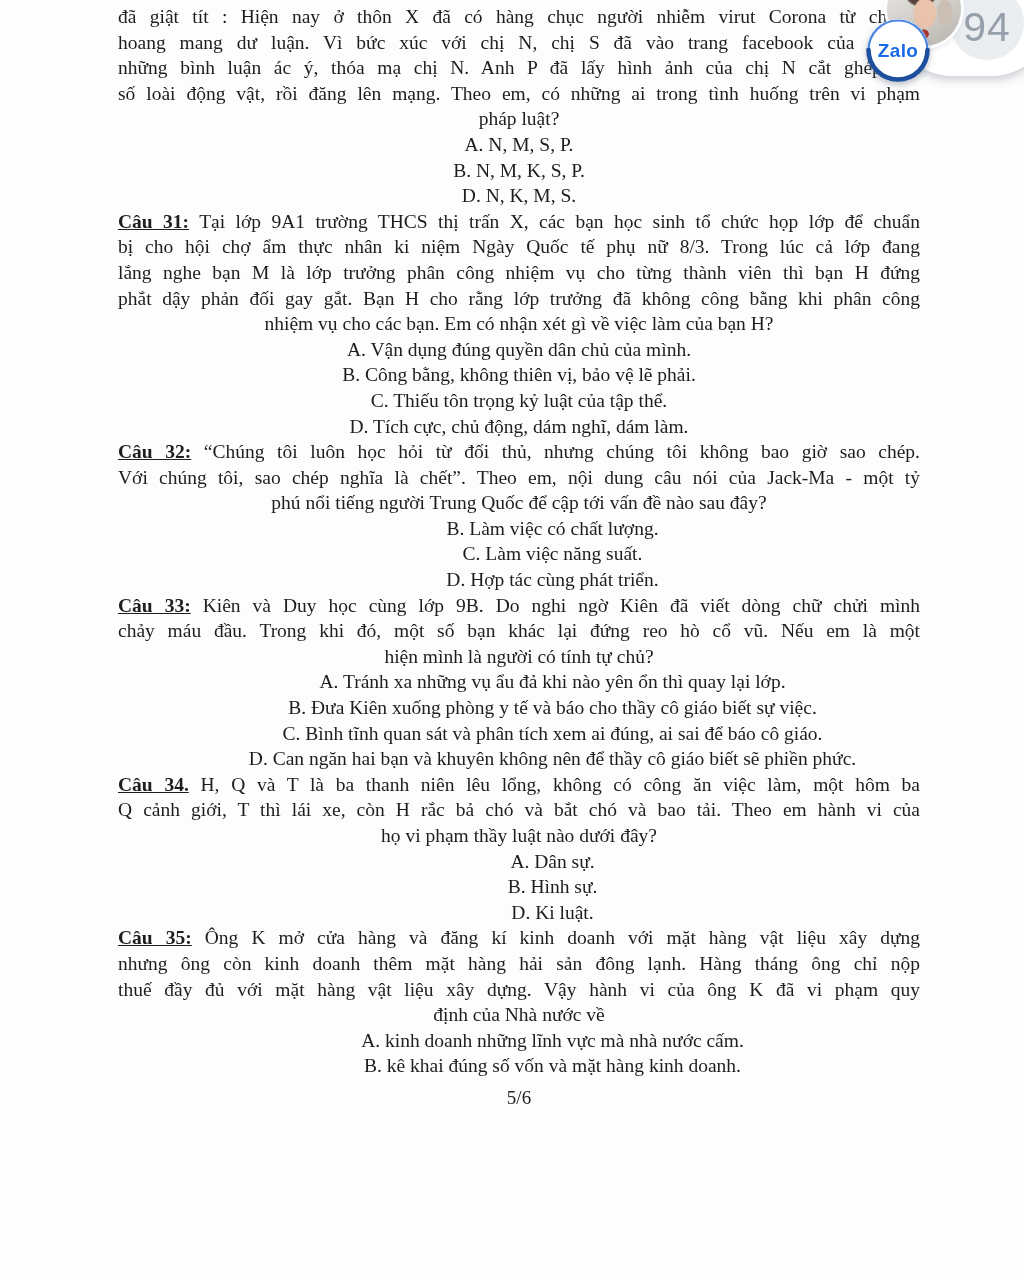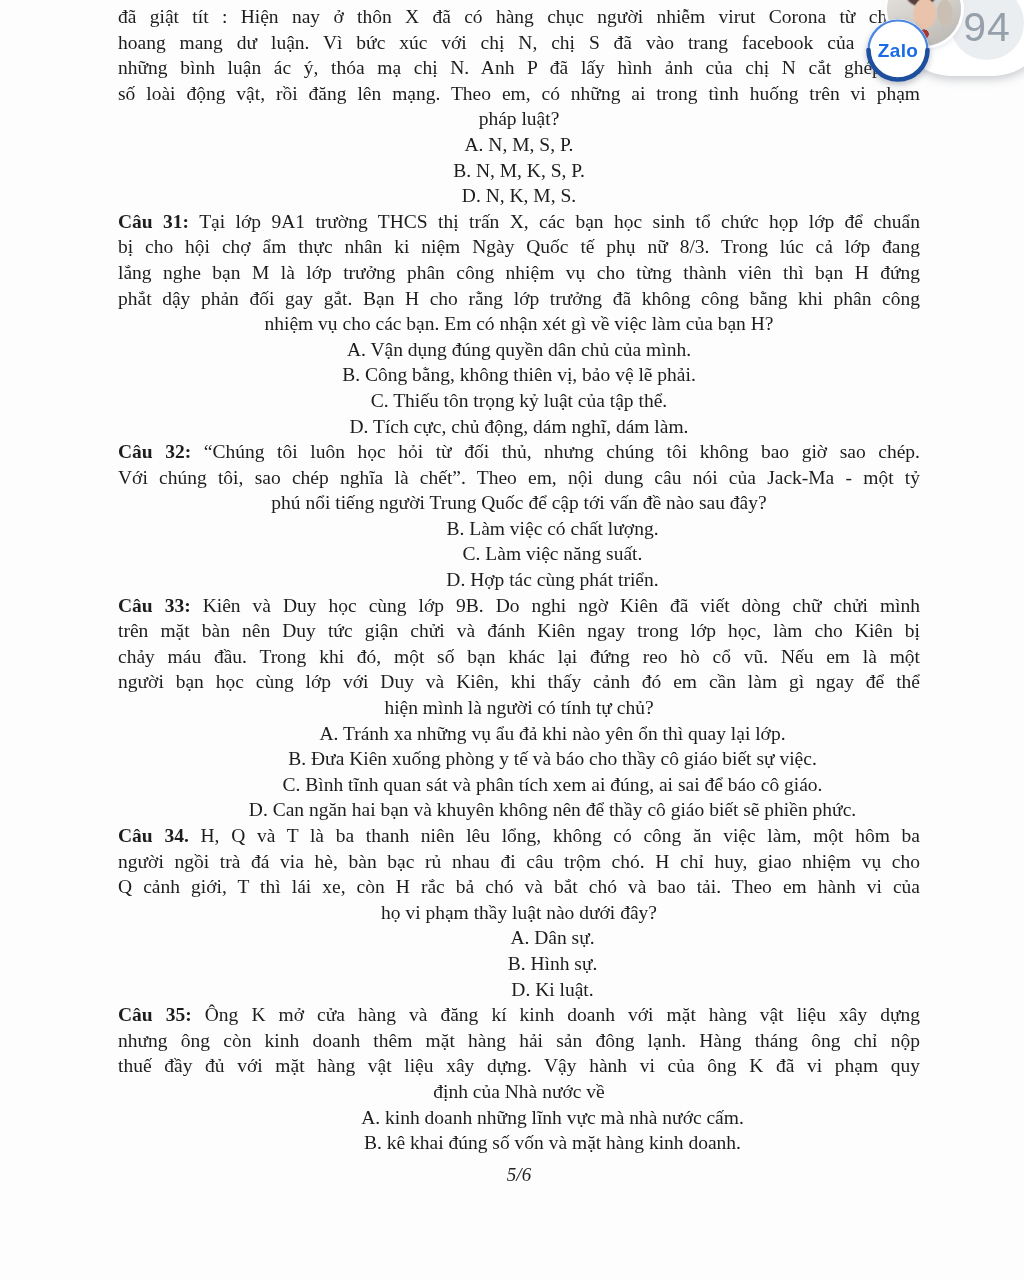--- a/index.html
+++ b/index.html
@@ -8,23 +8,23 @@
     overflow:hidden;font-family:"Liberation Serif",serif;color:#1d1d1d;
   }
   .doc{position:absolute;left:118px;top:4px;width:802px;}
   .line{
     font-size:19.5px;line-height:25.6px;height:25.6px;
     white-space:nowrap;text-align:center;
   }
   .jl{white-space:normal;text-align:justify;text-align-last:justify;}
   .opt{}
   .ind{padding-left:67px;}
-  .line b{font-weight:700;}
+  .line b{font-weight:700;text-decoration:underline;}
   .footer{
-    margin-top:6px;text-align:center;font-size:19px;line-height:25px;color:#222;font-style:italic;
+    margin-top:6px;text-align:center;font-size:19px;line-height:25px;color:#222;
   }
   
   .overlay{position:absolute;left:0;top:0;width:1024px;height:0;z-index:5;}
   .blob{
     position:absolute;left:893px;top:-42px;width:158px;height:118px;
     background:#fff;border-radius:60px;
     box-shadow:0 4px 9px rgba(125,135,148,.38);
   }
   .count-circle{
     position:absolute;left:950px;top:-14px;width:74px;height:74px;
@@ -80,32 +80,29 @@
       <div>
         <div class="line jl"><b>Câu 32:</b> “Chúng tôi luôn học hỏi từ đối thủ, nhưng chúng tôi không bao giờ sao chép.</div>
         <div class="line jl">Với chúng tôi, sao chép nghĩa là chết”. Theo em, nội dung câu nói của Jack-Ma - một tỷ</div>
         <div class="line">phú nổi tiếng người Trung Quốc để cập tới vấn đề nào sau đây?</div>
         <div class="line opt ind">B. Làm việc có chất lượng.</div>
         <div class="line opt ind">C. Làm việc năng suất.</div>
         <div class="line opt ind">D. Hợp tác cùng phát triển.</div>
       </div>
       <div>
         <div class="line jl"><b>Câu 33:</b> Kiên và Duy học cùng lớp 9B. Do nghi ngờ Kiên đã viết dòng chữ chửi mình</div>
-        <div class="line jl">trên mặt bàn nên Duy tức giận chửi và đánh Kiên ngay trong lớp học, làm cho Kiên bị</div>
         <div class="line jl">chảy máu đầu. Trong khi đó, một số bạn khác lại đứng reo hò cổ vũ. Nếu em là một</div>
-        <div class="line jl">người bạn học cùng lớp với Duy và Kiên, khi thấy cảnh đó em cần làm gì ngay để thể</div>
         <div class="line">hiện mình là người có tính tự chủ?</div>
         <div class="line opt ind">A. Tránh xa những vụ ẩu đả khi nào yên ổn thì quay lại lớp.</div>
         <div class="line opt ind">B. Đưa Kiên xuống phòng y tế và báo cho thầy cô giáo biết sự việc.</div>
         <div class="line opt ind">C. Bình tĩnh quan sát và phân tích xem ai đúng, ai sai để báo cô giáo.</div>
         <div class="line opt ind">D. Can ngăn hai bạn và khuyên không nên để thầy cô giáo biết sẽ phiền phức.</div>
       </div>
       <div>
         <div class="line jl"><b>Câu 34.</b> H, Q và T là ba thanh niên lêu lổng, không có công ăn việc làm, một hôm ba</div>
-        <div class="line jl">người ngồi trà đá via hè, bàn bạc rủ nhau đi câu trộm chó. H chỉ huy, giao nhiệm vụ cho</div>
         <div class="line jl">Q cảnh giới, T thì lái xe, còn H rắc bả chó và bắt chó và bao tải. Theo em hành vi của</div>
         <div class="line">họ vi phạm thầy luật nào dưới đây?</div>
         <div class="line opt ind">A. Dân sự.</div>
         <div class="line opt ind">B. Hình sự.</div>
         <div class="line opt ind">D. Ki luật.</div>
       </div>
       <div>
         <div class="line jl"><b>Câu 35:</b> Ông K mở cửa hàng và đăng kí kinh doanh với mặt hàng vật liệu xây dựng</div>
         <div class="line jl">nhưng ông còn kinh doanh thêm mặt hàng hải sản đông lạnh. Hàng tháng ông chỉ nộp</div>
         <div class="line jl">thuế đầy đủ với mặt hàng vật liệu xây dựng. Vậy hành vi của ông K đã vi phạm quy</div>

